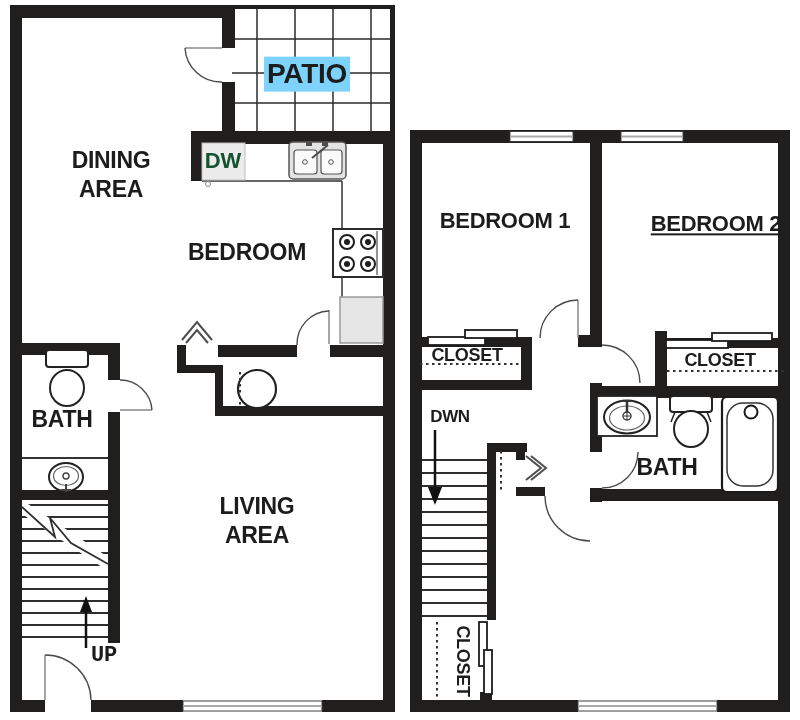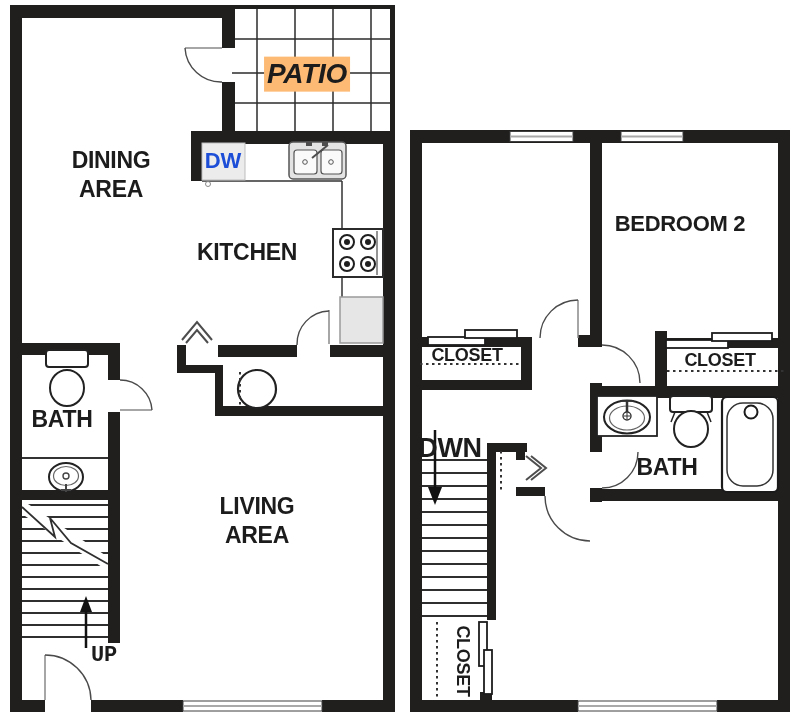--- a/index.html
+++ b/index.html
@@ -7,28 +7,28 @@
     position:relative;width:800px;height:720px;background:#ffffff;overflow:hidden;
     font-family:"Liberation Sans", sans-serif;
   }
   .canvas svg{position:absolute;left:0;top:0;}
   .lbl{
     position:absolute;transform:translate(-50%,-50%);
     font-weight:700;color:#1c1c1c;text-align:center;line-height:1.24;
     letter-spacing:-0.3px;white-space:nowrap;user-select:none;
   }
   .lbl.rot{transform:translate(-50%,-50%) rotate(90deg);}
-  .lbl.onbg{background:#fdba74;padding:0 3px;font-style:italic;}
+  .lbl.onbg{background:#7dd3fc;padding:0 3px;}
   .fs28{font-size:28px;}
   .fs23{font-size:23px;}
   .fs22{font-size:22px;}
-  .fs21{font-size:27px;margin-top:32px;}
+  .fs21{font-size:17px;}
   .fs19{font-size:22px;font-family:Liberation Mono, monospace;}
   .fs18{font-size:18px;}
-  .dwtxt{font-weight:600;color:#1d4ed8;letter-spacing:0;}
+  .dwtxt{font-weight:600;color:#14532d;letter-spacing:0;}
 </style>
 </head>
 <body>
 
 <div class="canvas">
 
 <svg width="800" height="720" viewBox="0 0 800 720">
 
   <g stroke="#2c2c2c" stroke-width="1.5">
     <path d="M257,9 V131 M295,9 V131 M333,9 V131 M371,9 V131"></path>
@@ -251,33 +251,34 @@
 
 <div class="lbl fs23" style="left:111px;top:127px;margin-top:48px;">
   <div>DINING</div>
   <div>AREA</div>
 </div>
 
 <div class="lbl fs28 onbg" style="left:307px;top:74px;">PATIO</div>
 
 <div class="lbl fs22 dwtxt" style="left:223px;top:161px;">DW</div>
 
-<div class="lbl fs23" style="left:247px;top:252px;">KITCHEN</div>
+<div class="lbl fs23" style="left:247px;top:252px;">BEDROOM</div>
 
 <div class="lbl fs23" style="left:62px;top:419px;">BATH</div>
 
 <div class="lbl fs19" style="left:104px;top:656px;">UP</div>
 
 <div class="lbl fs23" style="left:257px;top:521px;">
   <div>LIVING</div>
   <div>AREA</div>
 </div>
 
-
-<div class="lbl fs22" style="left:680px;top:224px;">BEDROOM 2</div>
+<div class="lbl fs22" style="left:505px;top:221px;">BEDROOM 1</div>
+
+<div class="lbl fs22" style="left:716px;top:224px;text-decoration:underline;">BEDROOM 2</div>
 
 <div class="lbl fs18" style="left:467px;top:355px;">CLOSET</div>
 
 <div class="lbl fs18" style="left:720px;top:360px;">CLOSET</div>
 
 <div class="lbl fs21" style="left:450px;top:417px;">DWN</div>
 
 <div class="lbl fs23" style="left:667px;top:467px;">BATH</div>
 
 

